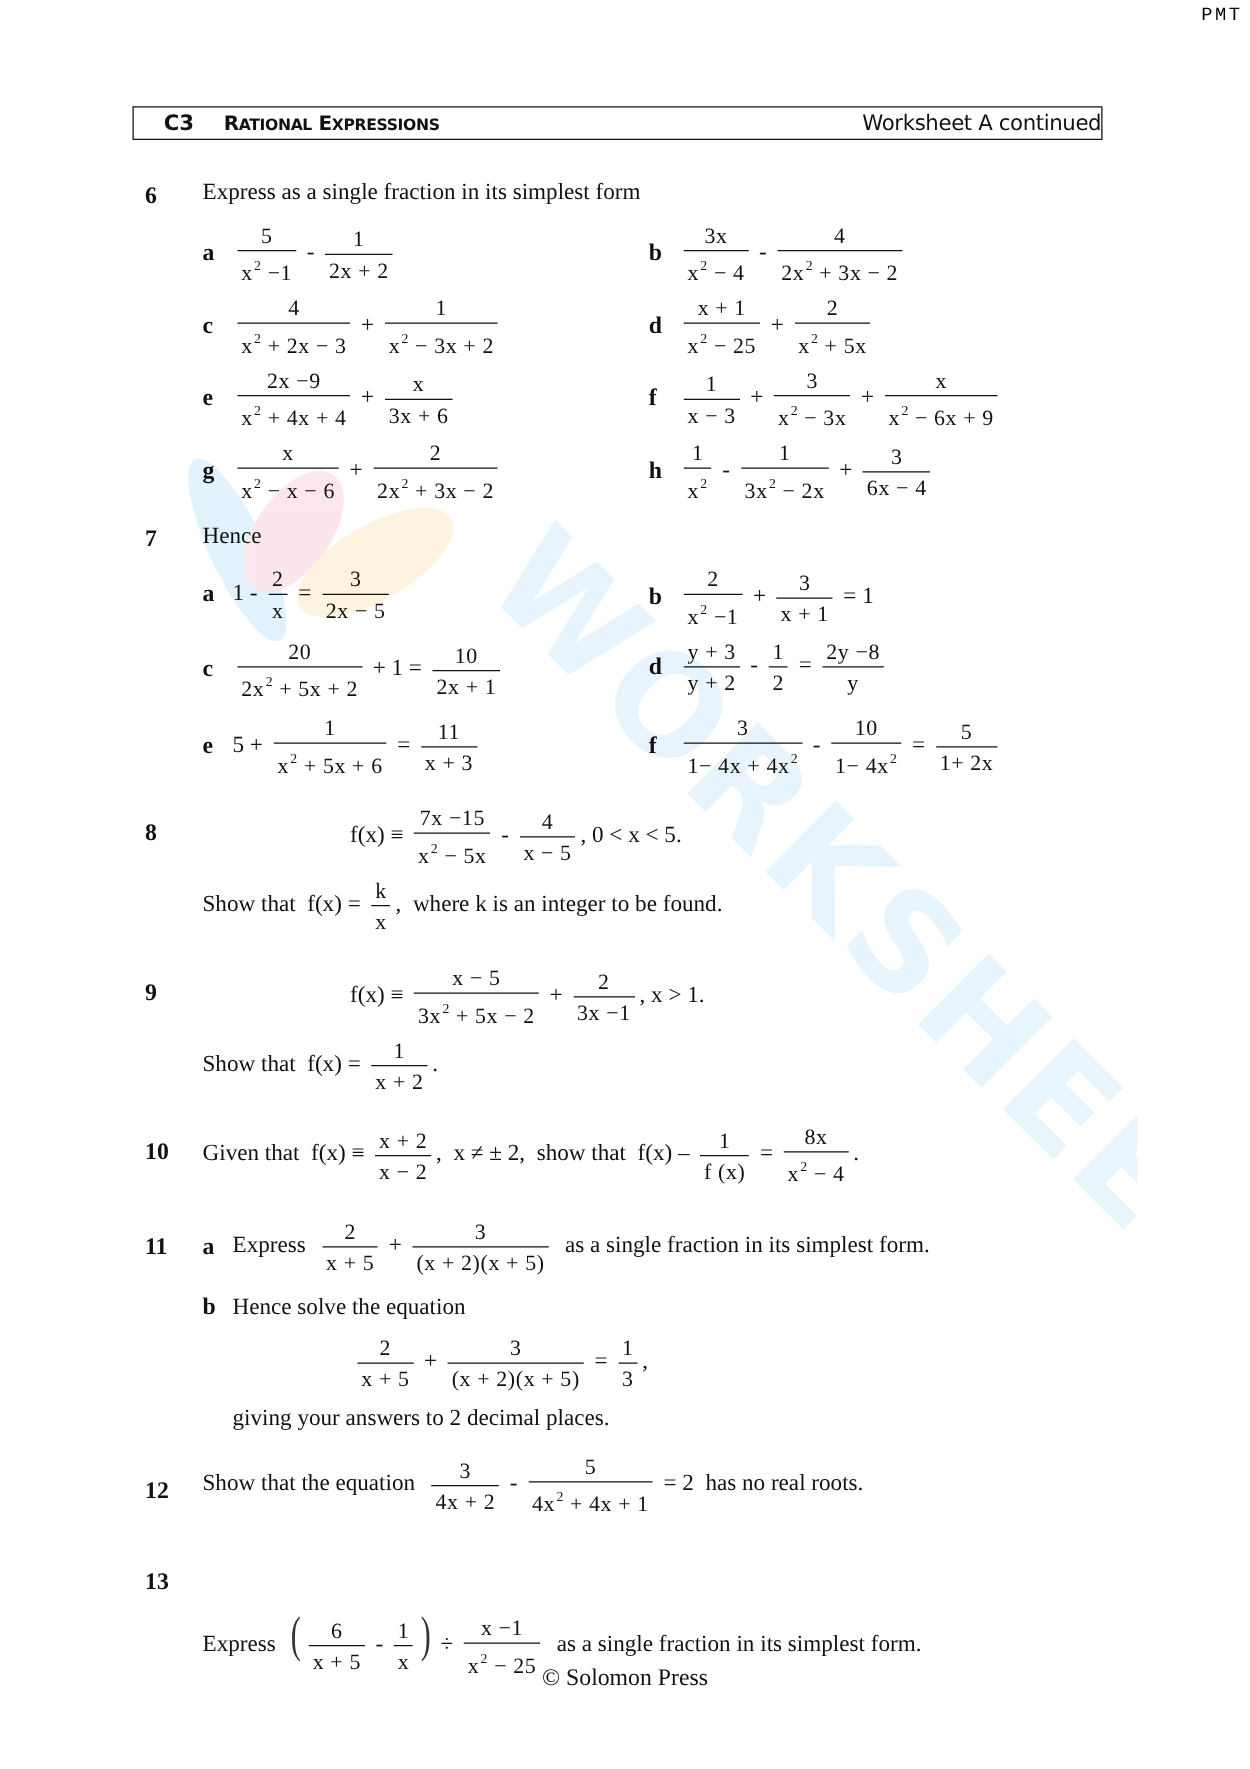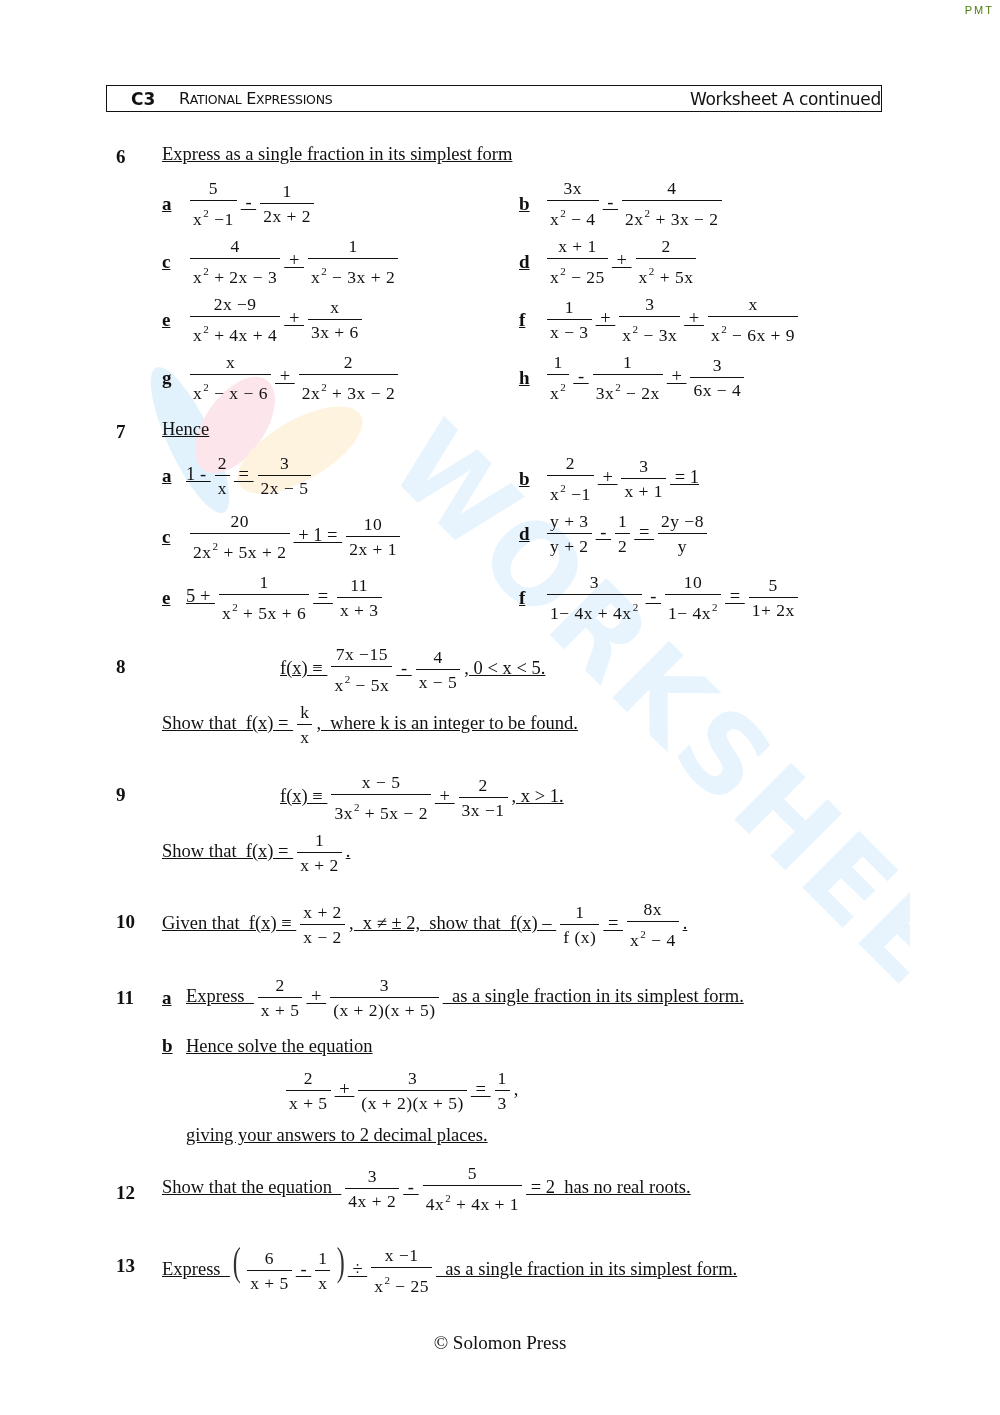--- a/index.html
+++ b/index.html
@@ -1,28 +1,28 @@
 <!DOCTYPE html>
 <html><head>
 <meta charset="utf-8">
 <style>
   html, body { margin:0; padding:0; background:#ffffff; }
   body { width:1000px; height:1415px; position:relative; overflow:hidden;
          font-family:"Liberation Serif","DejaVu Serif",serif; color:#111; }
-  .pmt { position:absolute; right:6px; top:4px; font-family:Liberation Sans, sans-serif; font-size:11px; letter-spacing:2px; color:#4d7c0f; }
+  .pmt { position:absolute; right:6px; top:4px; font-family:Liberation Mono, monospace; font-size:15px; letter-spacing:2px; color:#000000; }
   .header { position:absolute; left:106px; top:85px; width:776px; height:27px; border:1.5px solid #111; box-sizing:border-box;
             display:flex; align-items:center; font-family:"DejaVu Sans","Liberation Sans",sans-serif; }
   .header .code { font-weight:bold; font-size:17px; margin-left:24px; width:48px; }
-  .header .topic { font-weight:normal; font-size:16px; letter-spacing:-0.3px; }
+  .header .topic { font-weight:bold; font-size:16px; letter-spacing:-0.3px; }
   .header .topic .sc { font-size:12.5px; }
   .header .right { margin-left:auto; margin-right:0; font-size:17px; letter-spacing:-0.3px; }
 
   .watermark { position:absolute; left:150px; top:330px; width:760px; height:720px; pointer-events:none; }
   .qnum { position:absolute; left:116px; font-weight:bold; font-size:19px; }
-  .line { position:absolute; display:flex; align-items:center; font-size:18.5px; white-space:nowrap;text-decoration:underline; }
+  .line { position:absolute; display:flex; align-items:center; font-size:18.5px; white-space:nowrap; }
   .lbl { font-weight:bold; font-size:19px; width:24px; display:inline-block; }
   .frac { display:inline-flex; flex-direction:column; align-items:center; vertical-align:middle; margin:0 4px; font-family:"Liberation Serif",serif; font-size:17.5px; letter-spacing:0.5px; }
   .frac .num { padding:0 3px 1px 3px; line-height:22px; }
   .frac .bar { height:1px; background:#111; align-self:stretch; }
   .frac .den { padding:1px 3px 0 3px; line-height:22px; }
   .txt { font-size:18.5px; }
   sup { font-size:11px; vertical-align:8px; margin-left:1px; }
   .paren { font-size:40px; font-weight:100; transform:scaleX(0.6); display:inline-block; line-height:40px; color:#333; }
   .footer { position:absolute; left:0; width:1000px; top:1332px; text-align:center; font-size:19px; }
 </style>
@@ -342,21 +342,21 @@
         <span class="bar"></span>
         <span class="den">4x + 2</span>
       </span><span class="txt" style="white-space: pre;"> - </span><span class="frac">
         <span class="num">5</span>
         <span class="bar"></span>
         <span class="den">4x<sup>2</sup> + 4x + 1</span>
       </span><span class="txt" style="white-space: pre;"> = 2  has no real roots.</span></span>
   </div>
 
 <div class="qnum" style="top:1255px">13</div>
-<div class="line" style="left:162px;top:1242px">
+<div class="line" style="left:162px;top:1288px">
     <span class="math"><span class="txt" style="white-space: pre;">Express  </span><span class="paren">(</span><span class="frac">
         <span class="num">6</span>
         <span class="bar"></span>
         <span class="den">x + 5</span>
       </span><span class="txt" style="white-space: pre;"> - </span><span class="frac">
         <span class="num">1</span>
         <span class="bar"></span>
         <span class="den">x</span>
       </span><span class="paren">)</span><span class="txt" style="white-space: pre;"> ÷ </span><span class="frac">
         <span class="num">x −1</span>

